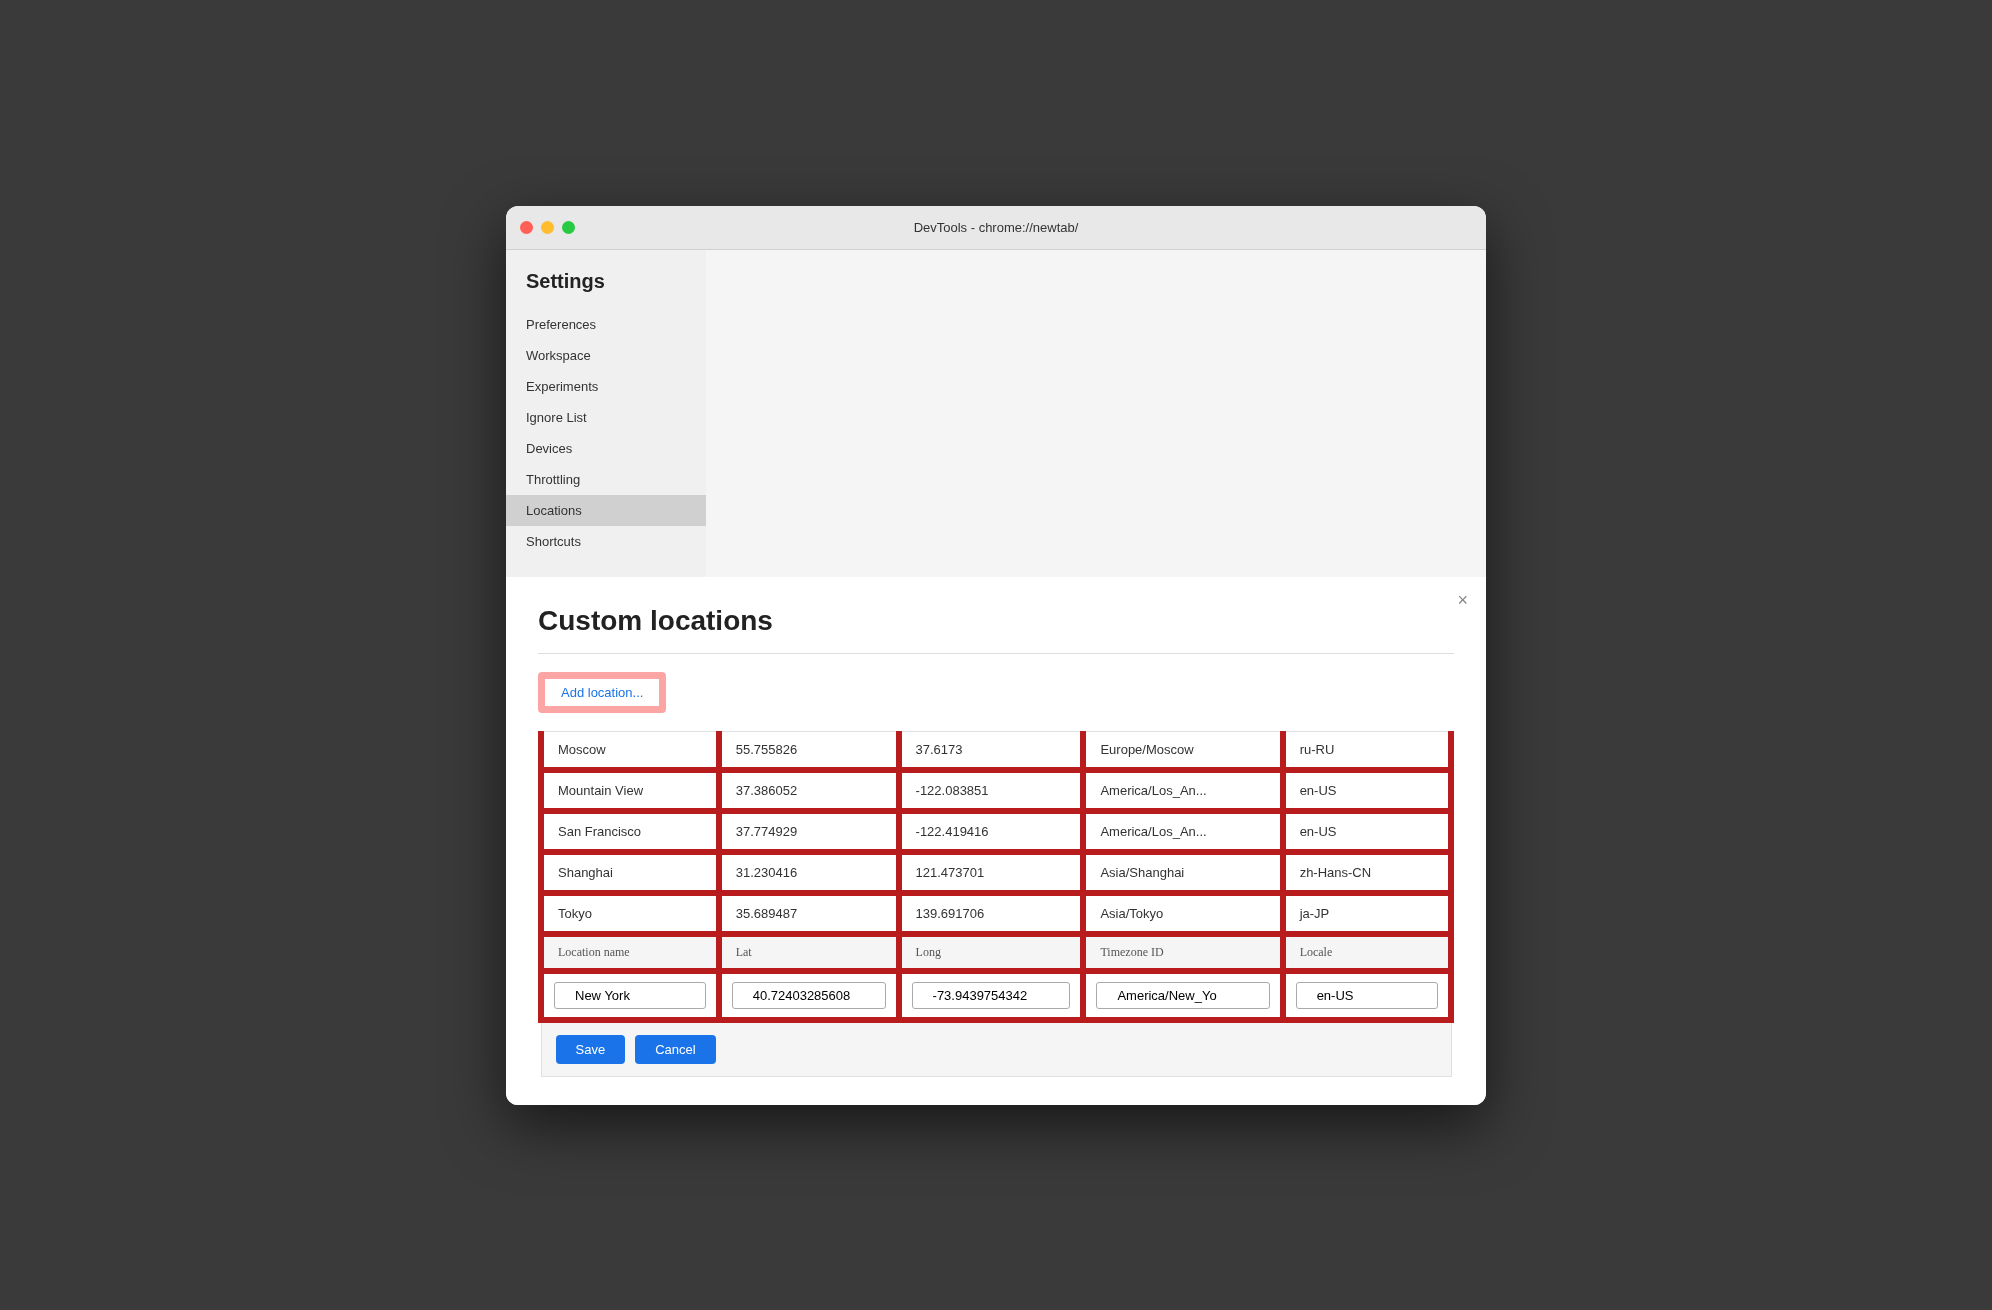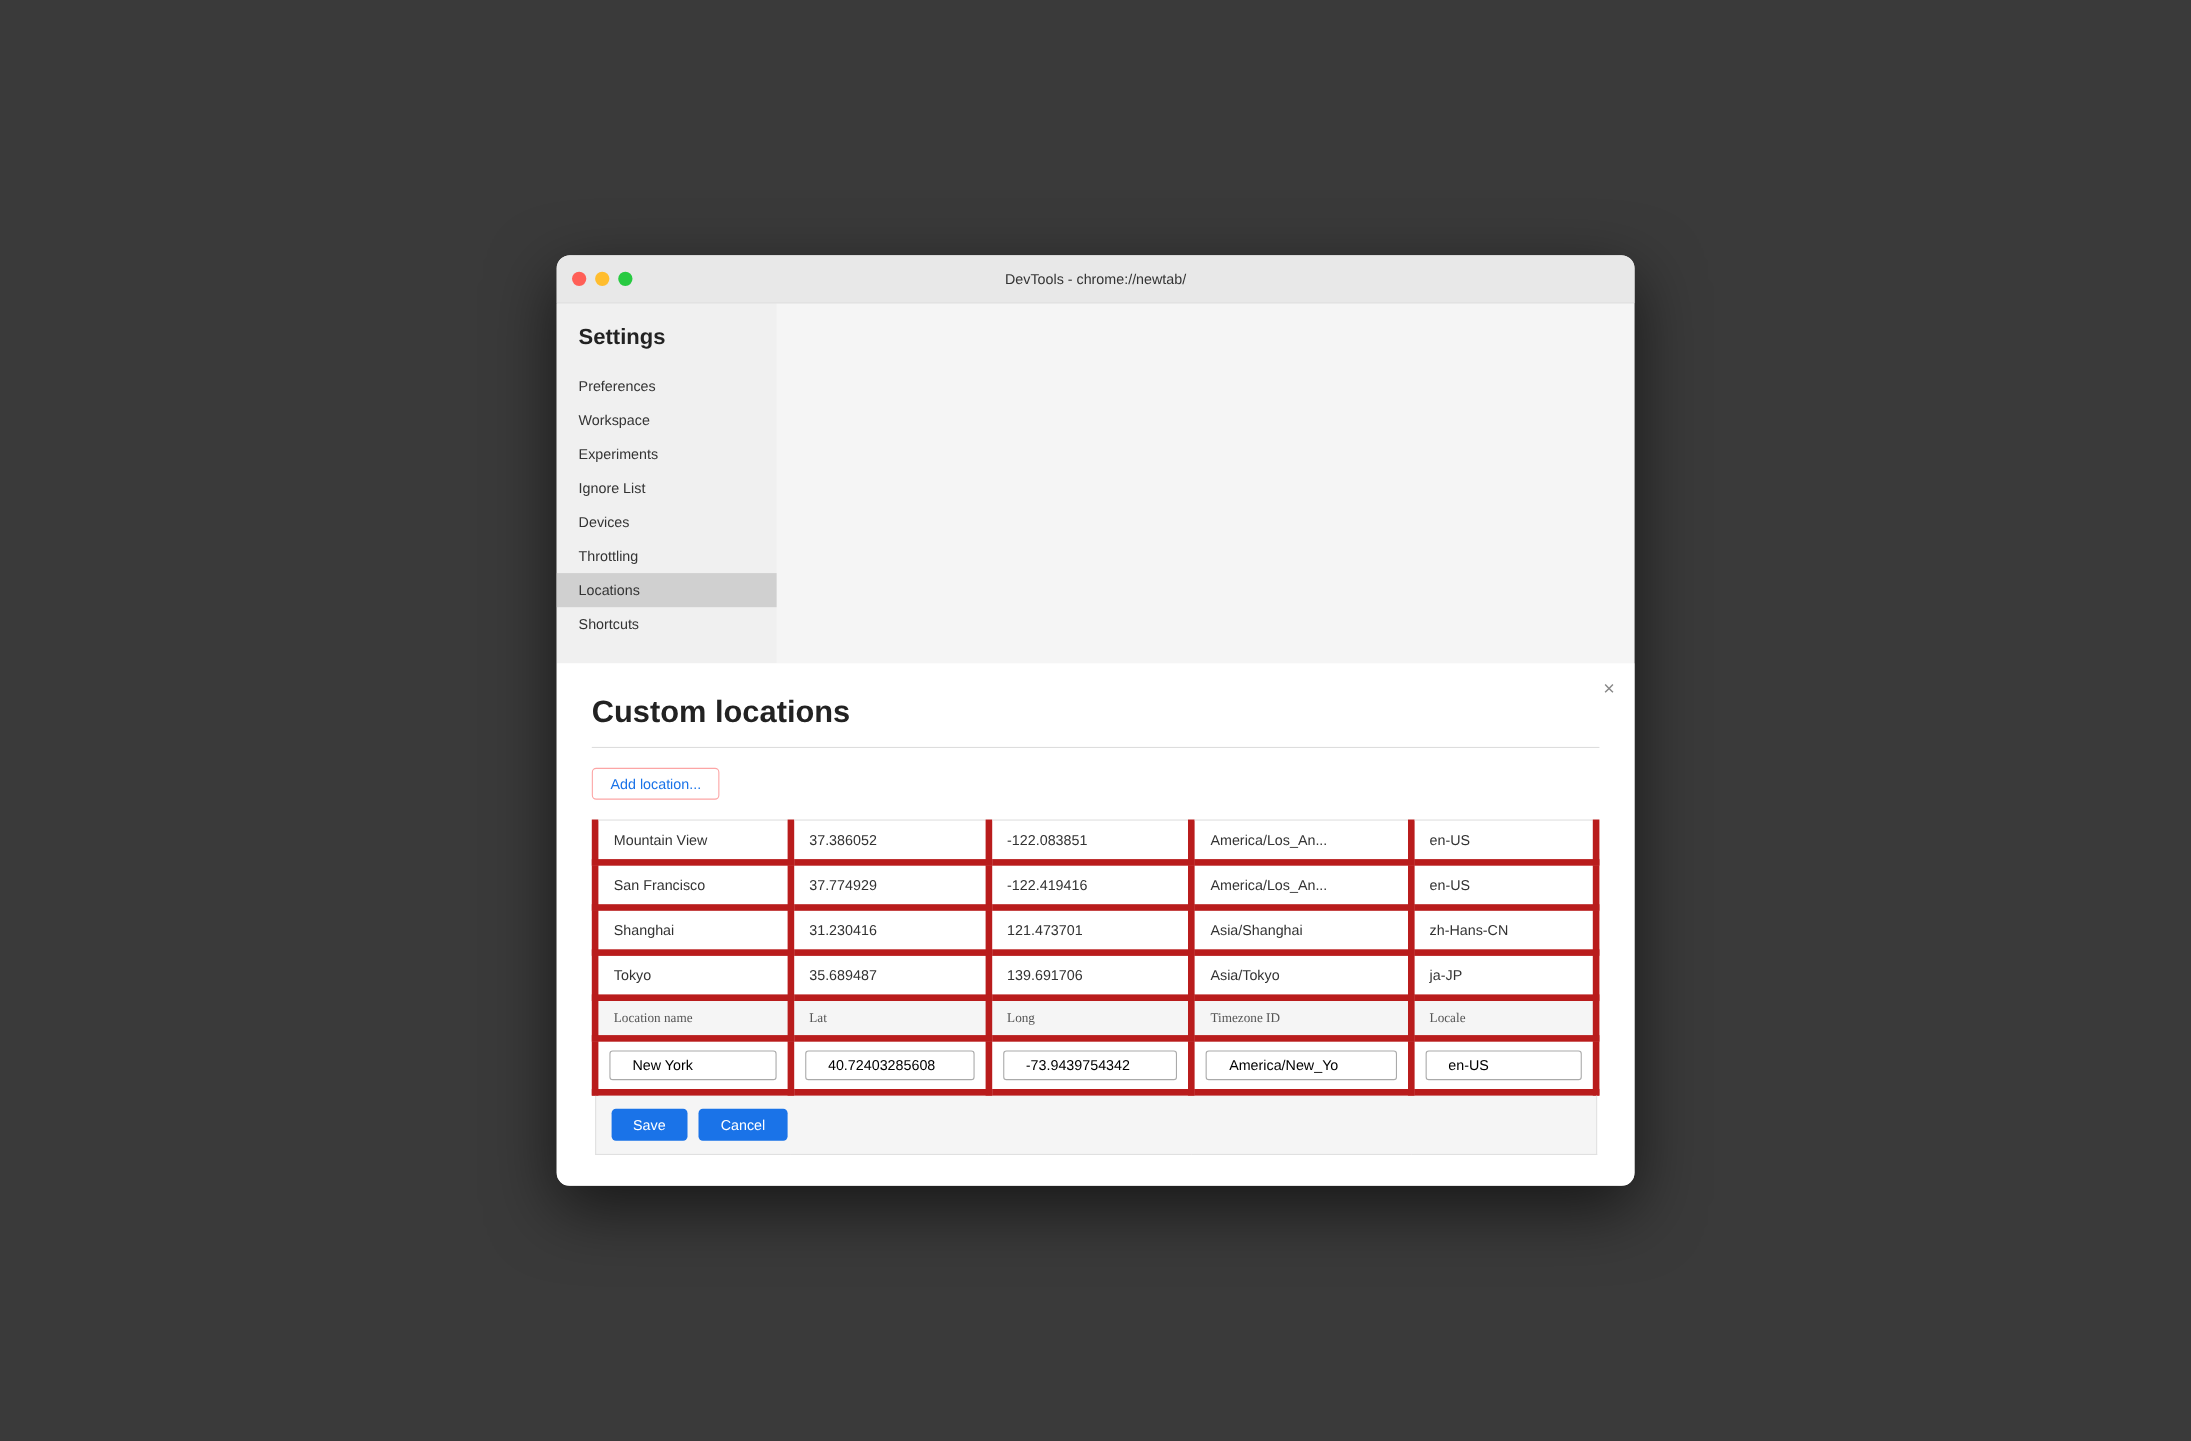--- a/index.html
+++ b/index.html
@@ -101,21 +101,21 @@
       font-weight: 600;
       color: #222;
       margin-bottom: 16px;
     }
     .divider {
       border: none;
       border-top: 1px solid #ddd;
       margin-bottom: 18px;
     }
     .add-location-btn {
-      border: 1px solid #fca5a5;
+      border: 7px solid #fca5a5;
       background: #fff;
       color: #1a73e8;
       font-size: 13px;
       font-weight: 500;
       padding: 6px 16px;
       border-radius: 4px;
       cursor: pointer;
       margin-bottom: 18px;
     }
     .locations-table {
@@ -224,20 +224,27 @@
         <span>Shortcuts</span>
       </div>
     </div>
     <div class="main">
       <button class="close-btn">×</button>
       <div class="main-title">Custom locations</div>
       <hr class="divider">
       <button class="add-location-btn">Add location...</button>
       <table class="locations-table">
         <tbody id="table-body">
+        <tr>
+              <td>Moscow</td>
+              <td>55.755826</td>
+              <td>37.6173</td>
+              <td>Europe/Moscow</td>
+              <td>ru-RU</td>
+            </tr>
             <tr>
               <td>Mountain View</td>
               <td>37.386052</td>
               <td>-122.083851</td>
               <td>America/Los_An...</td>
               <td>en-US</td>
             </tr>
             <tr>
               <td>San Francisco</td>
               <td>37.774929</td>

